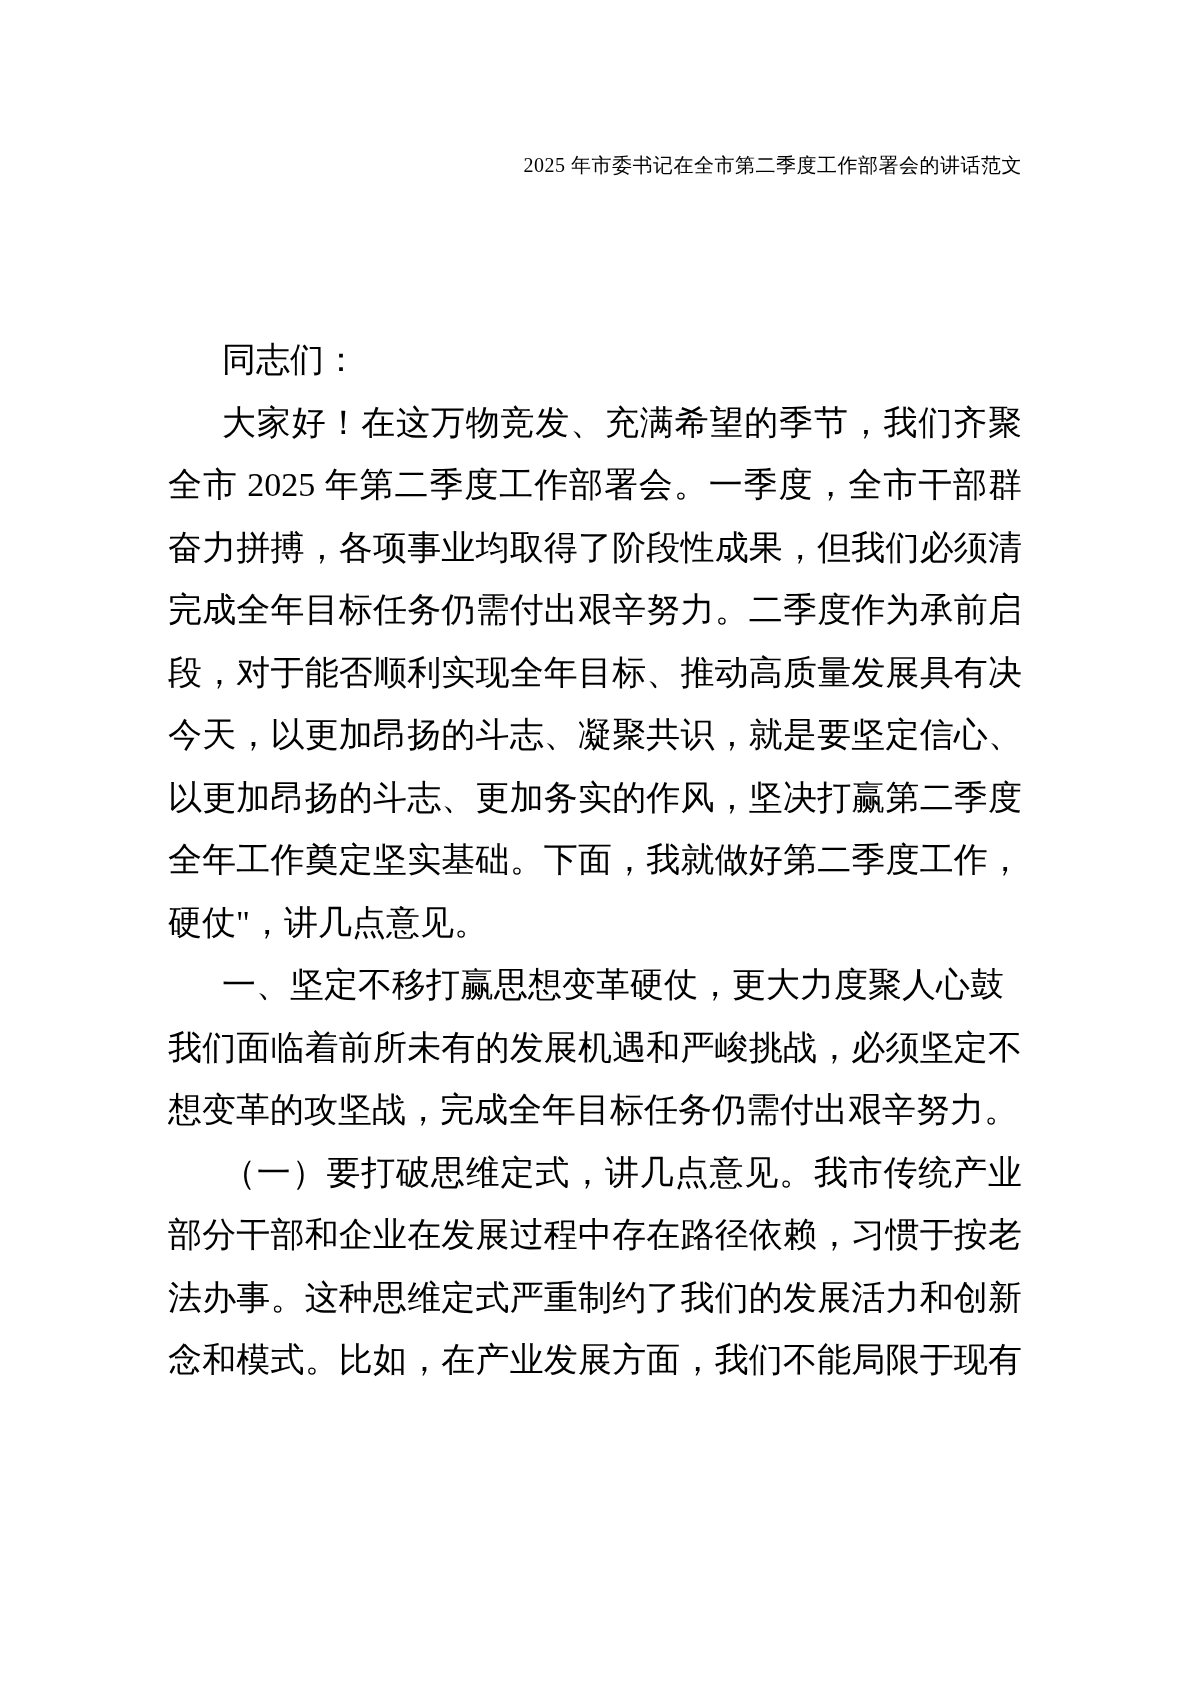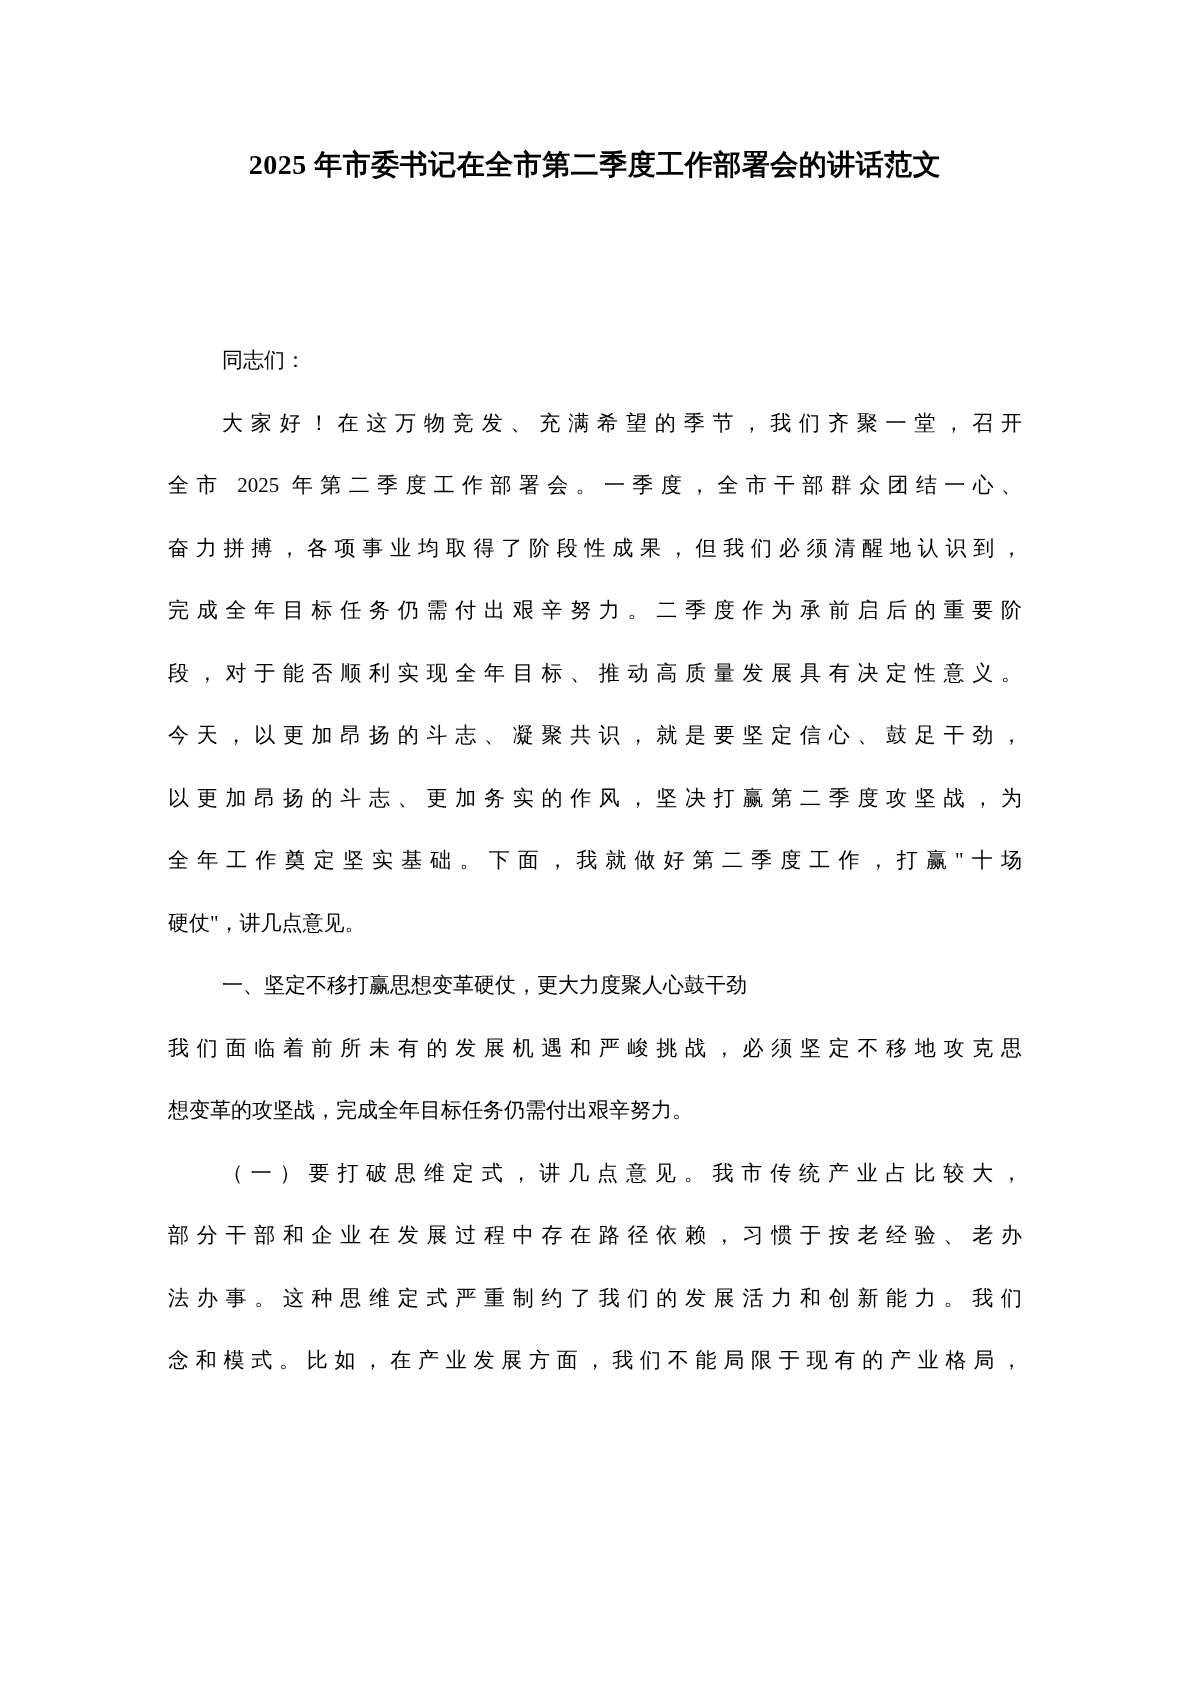--- a/index.html
+++ b/index.html
@@ -14,36 +14,36 @@
     margin: 0 auto;
     background: #ffffff;
     box-sizing: border-box;
     padding: 143px 168px 0 168px;
     overflow: hidden;
     font-family: "Liberation Serif", serif;
     color: #000000;
   }
   .doc-title {
     margin: 0 0 142px 0;
-    font-size: 28px;
-    font-weight: bold;
+    font-size: 20px;
+    font-weight: normal;
     line-height: 44px;
-    text-align: center;
+    text-align: right;
     letter-spacing: 0.5px;
     white-space: nowrap;
   }
   .doc-body {
     width: 854px;
   }
   .para {
     margin: 0;
     padding: 0;
   }
   .line {
-    font-size: 21px;
+    font-size: 34px;
     line-height: 62.5px;
     height: 62.5px;
     text-align: left;
     overflow: hidden;
   }
   .line.first {
     text-indent: 54px;
   }
   .line.fill {
     text-align: justify;

